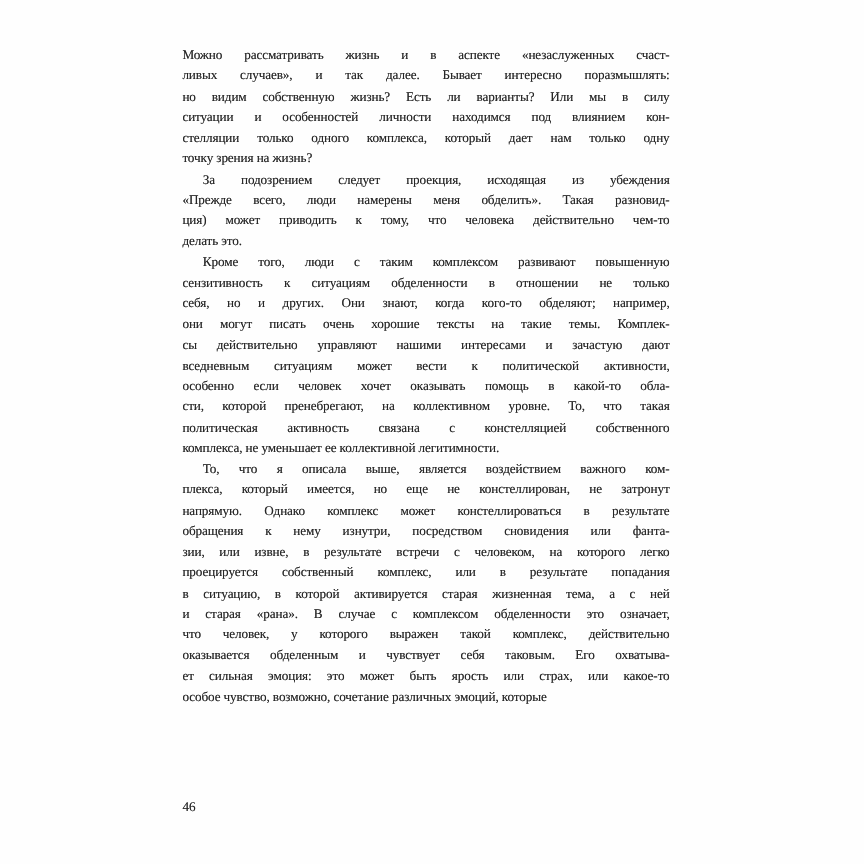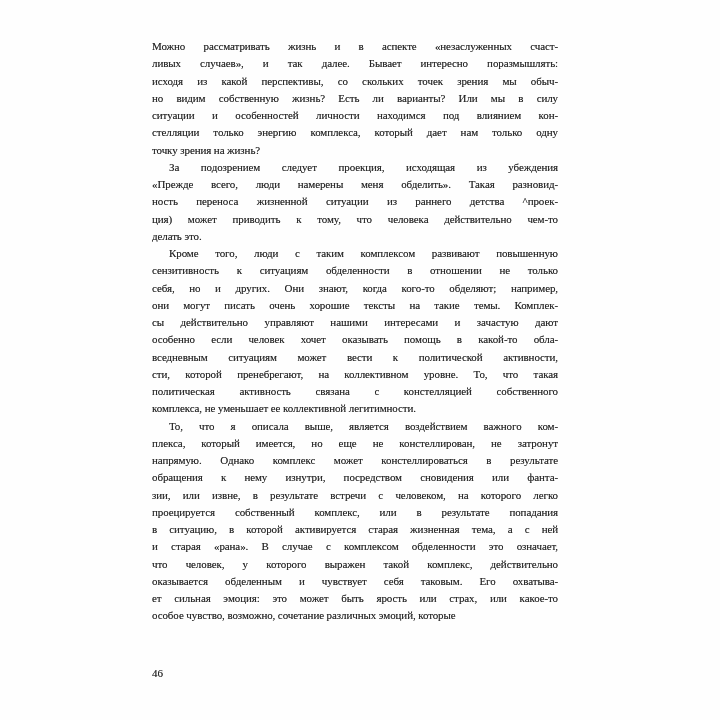--- a/index.html
+++ b/index.html
@@ -62,41 +62,39 @@
   }
 </style>
 </head>
 <body>
 
 <div class="book-page">
   <div class="text-block" id="text-block">
       <div class="paragraph">
         <div class="line">Можно рассматривать жизнь и в аспекте «незаслуженных счаст-</div>
         <div class="line">ливых случаев», и так далее. Бывает интересно поразмышлять:</div>
-        <div class="line">исходя из какой перспективы, со скольких точек зрения мы обыч-</div>
         <div class="line">но видим собственную жизнь? Есть ли варианты? Или мы в силу</div>
         <div class="line">ситуации и особенностей личности находимся под влиянием кон-</div>
-        <div class="line">стелляции только энергию комплекса, который дает нам только одну</div>
+        <div class="line">стелляции только одного комплекса, который дает нам только одну</div>
         <div class="line last">точку зрения на жизнь?</div>
       </div>
       <div class="paragraph">
         <div class="line indent">За подозрением следует проекция, исходящая из убеждения</div>
         <div class="line">«Прежде всего, люди намерены меня обделить». Такая разновид-</div>
-        <div class="line">ность переноса жизненной ситуации из раннего детства ^проек-</div>
         <div class="line">ция) может приводить к тому, что человека действительно чем-то</div>
         <div class="line last">делать это.</div>
       </div>
       <div class="paragraph">
         <div class="line indent">Кроме того, люди с таким комплексом развивают повышенную</div>
         <div class="line">сензитивность к ситуациям обделенности в отношении не только</div>
         <div class="line">себя, но и других. Они знают, когда кого-то обделяют; например,</div>
         <div class="line">они могут писать очень хорошие тексты на такие темы. Комплек-</div>
         <div class="line">сы действительно управляют нашими интересами и зачастую дают</div>
+        <div class="line">вседневным ситуациям может вести к политической активности,</div>
         <div class="line">особенно если человек хочет оказывать помощь в какой-то обла-</div>
-        <div class="line">вседневным ситуациям может вести к политической активности,</div>
         <div class="line">сти, которой пренебрегают, на коллективном уровне. То, что такая</div>
         <div class="line">политическая активность связана с констелляцией собственного</div>
         <div class="line last">комплекса, не уменьшает ее коллективной легитимности.</div>
       </div>
       <div class="paragraph">
         <div class="line indent">То, что я описала выше, является воздействием важного ком-</div>
         <div class="line">плекса, который имеется, но еще не констеллирован, не затронут</div>
         <div class="line">напрямую. Однако комплекс может констеллироваться в результате</div>
         <div class="line">обращения к нему изнутри, посредством сновидения или фанта-</div>
         <div class="line">зии, или извне, в результате встречи с человеком, на которого легко</div>

